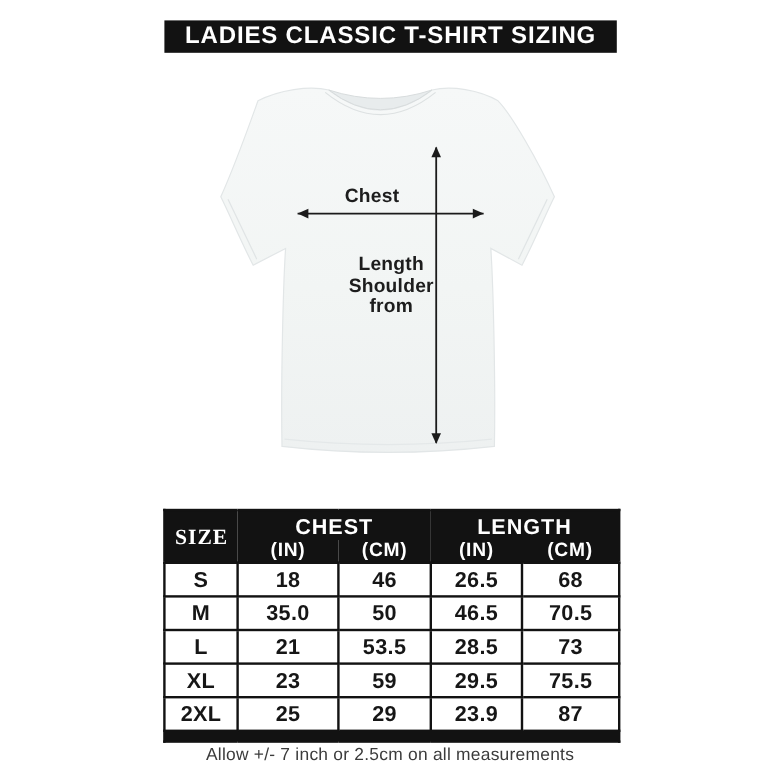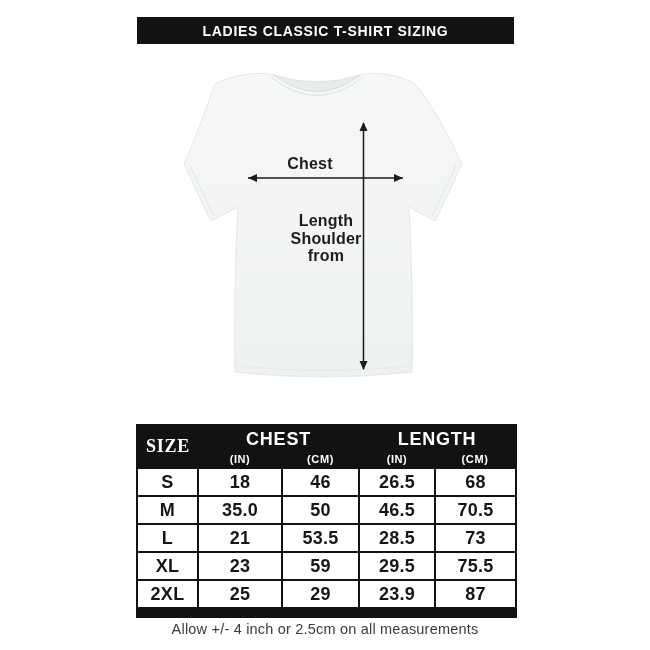--- a/index.html
+++ b/index.html
@@ -12,21 +12,21 @@
     font-family: "Liberation Sans", "DejaVu Sans", sans-serif;
   }
   .page { position: relative; width: 650px; height: 650px; background: #fff; }
 
   
   .title-bar {
     position: absolute; left: 137px; top: 17px; width: 377px; height: 27px;
     background: #121212; display: flex; align-items: center; justify-content: center;
   }
   .title-bar h1 {
-    margin: 0; color: #ffffff; font-size: 14px; font-weight: bold;
+    margin: 0; color: #ffffff; font-size: 20px; font-weight: bold;
     letter-spacing: 0.7px; white-space: nowrap;
   }
 
   
   .diagram { position: absolute; left: 0; top: 60px; width: 650px; height: 340px; }
   .diagram svg { position: absolute; left: 150px; top: 0; }
   .measure-label {
     position: absolute; text-align: center; color: #1d1d1d;
     font-size: 16px; font-weight: 600; letter-spacing: 0.2px;
   }
@@ -39,21 +39,21 @@
     position: absolute; left: 136px; top: 424px; width: 379px;
     border-collapse: collapse; table-layout: fixed;
     border: 2px solid #121212;
   }
   .size-table thead th {
     background: #121212; color: #ffffff; font-weight: bold;
     padding: 0; border: 0; text-align: center;
   }
   .th-size  { font-size: 18px; vertical-align: middle; letter-spacing: 0.8px; font-family: Liberation Serif, serif; }
   .th-group { font-size: 18px; height: 21px; vertical-align: bottom; letter-spacing: 0.8px; padding-top: 3px !important; }
-  .th-unit  { font-size: 11px; height: 17px; vertical-align: middle; letter-spacing: 0.6px; }
+  .th-unit  { font-size: 16px; height: 17px; vertical-align: middle; letter-spacing: 0.6px; }
   .size-table tbody td {
     border: 2px solid #121212; height: 26px; padding: 0;
     text-align: center; vertical-align: middle;
     font-size: 18px; font-weight: bold; color: #161616; letter-spacing: 0.3px;
   }
   .bottom-bar td { background: #121212; height: 7px; padding: 0; border: 0; }
 
   
   .footnote {
     position: absolute; left: 0; top: 621px; width: 650px; margin: 0;
@@ -182,15 +182,15 @@
         <td>87</td>
       </tr>
     </tbody>
     <tfoot>
       <tr class="bottom-bar">
         <td colspan="5"></td>
       </tr>
     </tfoot>
   </table>
 
-  <p class="footnote">Allow +/- 4 inch or 2.5cm on all measurements</p>
+  <p class="footnote">Allow +/- 7 inch or 2.5cm on all measurements</p>
 
 </div>
 
 </body></html>

